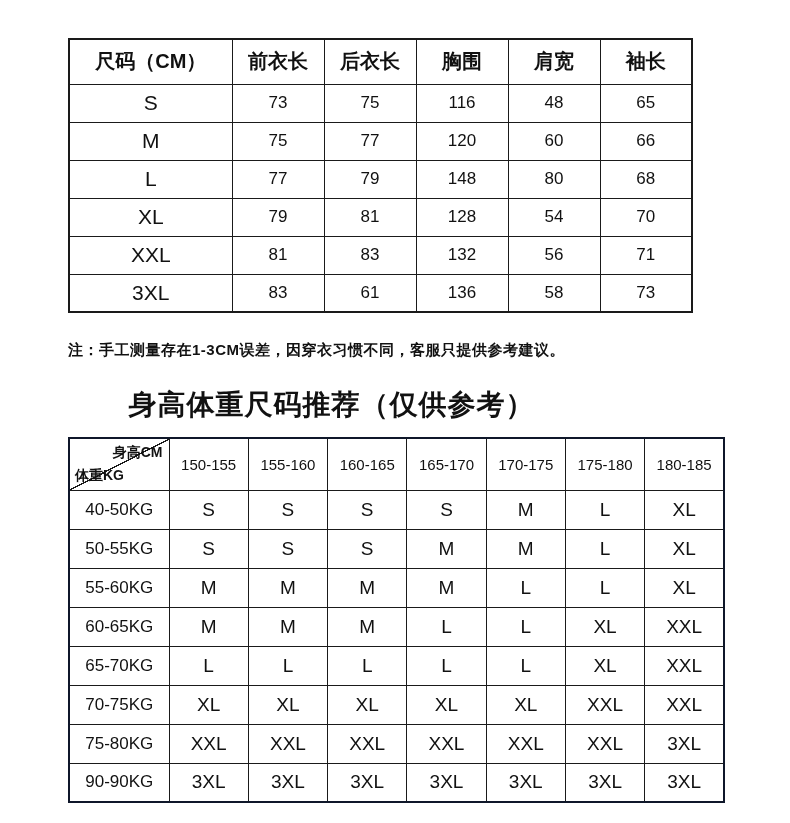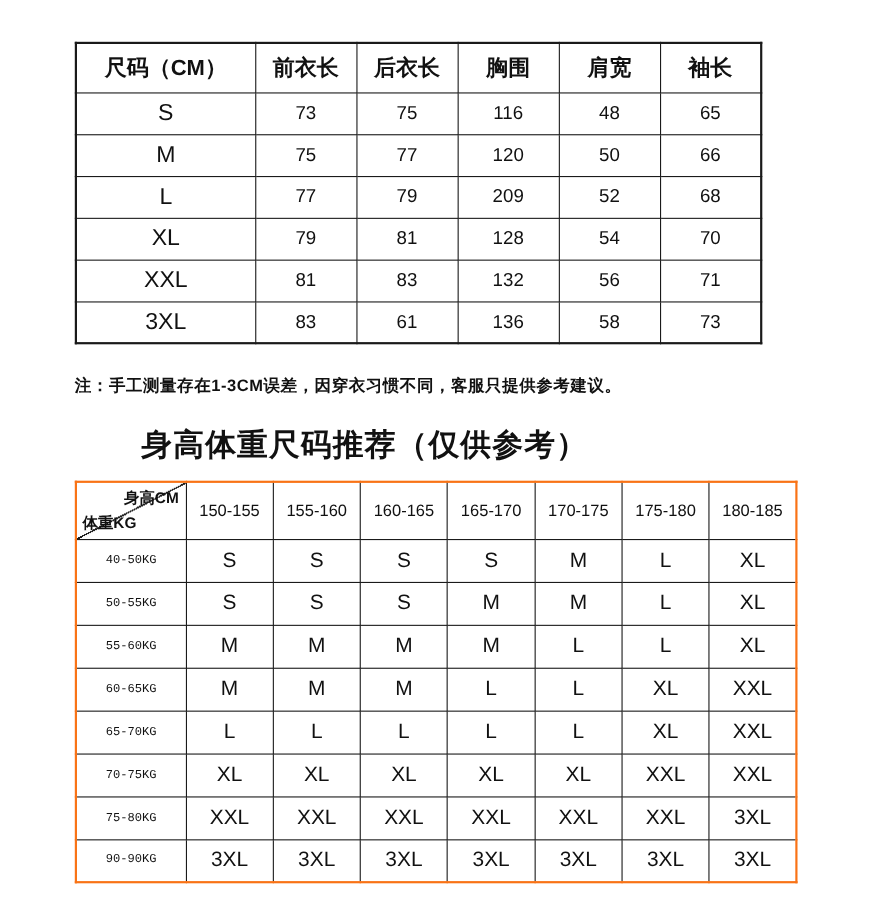--- a/index.html
+++ b/index.html
@@ -27,24 +27,24 @@
     font-size: 15px; font-weight: bold; letter-spacing: 0.5px;
   }
 
   
   .title {
     position: absolute; left: 0; top: 386px; width: 663px;
     text-align: center; font-size: 28px; font-weight: bold; letter-spacing: 1px;
   }
 
   
-  .t2 { left: 68px; top: 437px; width: 657px; border: 2px solid #f97316; }
+  .t2 { left: 68px; top: 437px; width: 657px; border: 2px solid #0f172a; }
   .t2 th { height: 52px; font-size: 15px; font-weight: normal; }
   .t2 td { height: 39px; font-size: 19px; font-weight: normal; }
-  .t2 td.wt { font-size: 11px; font-family: Liberation Mono, monospace; }
+  .t2 td.wt { font-size: 17px; }
 
   
   .corner {
     position: relative;
     background-image: linear-gradient(to bottom right,
       transparent calc(50% - 0.7px),
       #1a1a1a calc(50% - 0.7px),
       #1a1a1a calc(50% + 0.7px),
       transparent calc(50% + 0.7px));
   }
@@ -80,29 +80,29 @@
       <td>75</td>
       <td>116</td>
       <td>48</td>
       <td>65</td>
     </tr>
     <tr>
       <td class="sz">M</td>
       <td>75</td>
       <td>77</td>
       <td>120</td>
-      <td>50</td>
+      <td>60</td>
       <td>66</td>
     </tr>
     <tr>
       <td class="sz">L</td>
       <td>77</td>
       <td>79</td>
-      <td>209</td>
-      <td>52</td>
+      <td>148</td>
+      <td>80</td>
       <td>68</td>
     </tr>
     <tr>
       <td class="sz">XL</td>
       <td>79</td>
       <td>81</td>
       <td>128</td>
       <td>54</td>
       <td>70</td>
     </tr>

